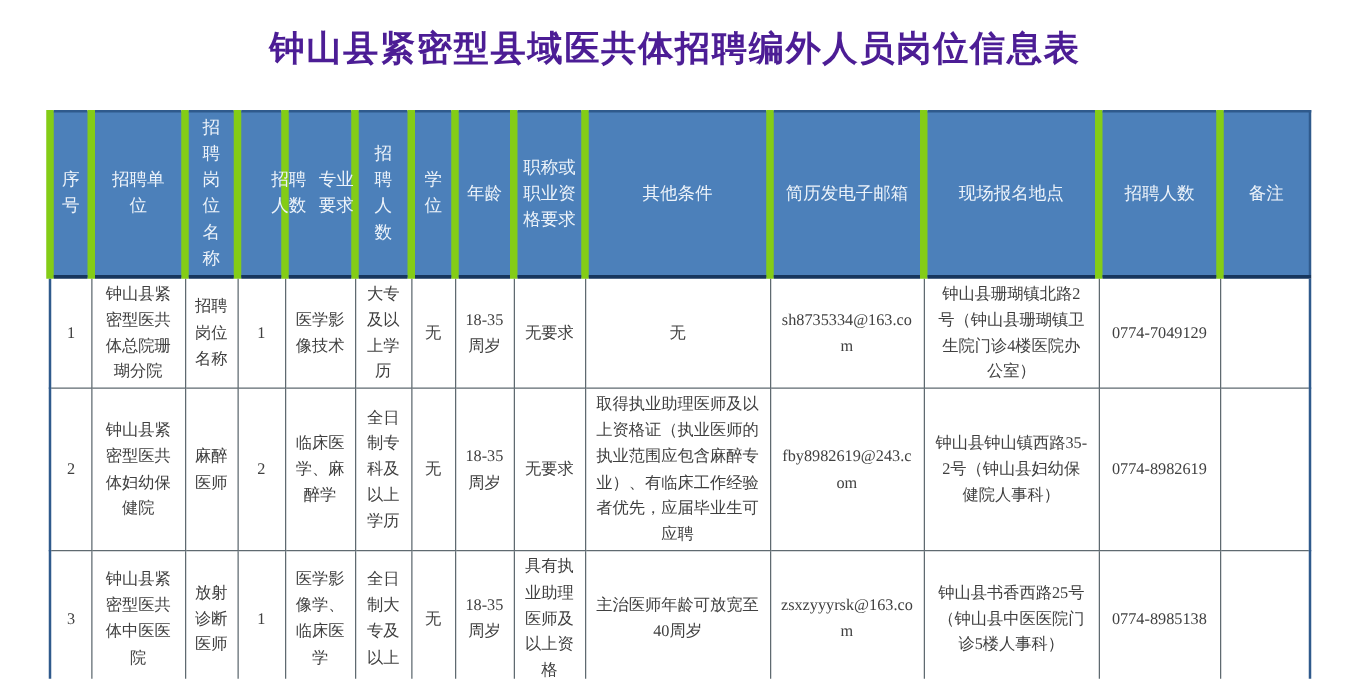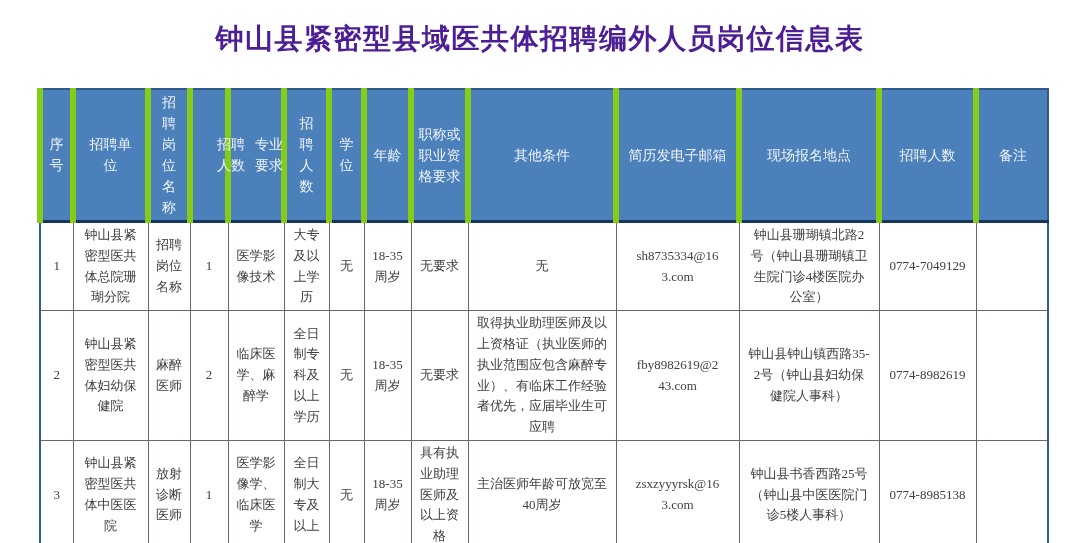--- a/index.html
+++ b/index.html
@@ -33,21 +33,21 @@
     font-size:13px;color:var(--body-text,#404040);
     text-align:center;vertical-align:middle;
     line-height:1.6;padding:2px 6px;
   }
   tr.r1{height:85px;}
   tr.r2{height:123px;}
   tr.r3{height:103px;}
   .w1{display:inline-block;width:16px;}
   .w2{display:inline-block;width:32px;margin-left:20px;}
   .w3{display:inline-block;width:47px;}
-  td.email{word-break:break-all;padding:2px 19px;}
+  td.email{word-break:break-all;padding:2px 8px;}
   td.employer,td.other,td.location{padding:2px 8px;}
 </style>
 </head>
 <body>
 
 <h1 class="title">钟山县紧密型县域医共体招聘编外人员岗位信息表</h1>
 
 <table class="job-table">
   <colgroup>
     <col style="width:33px">

